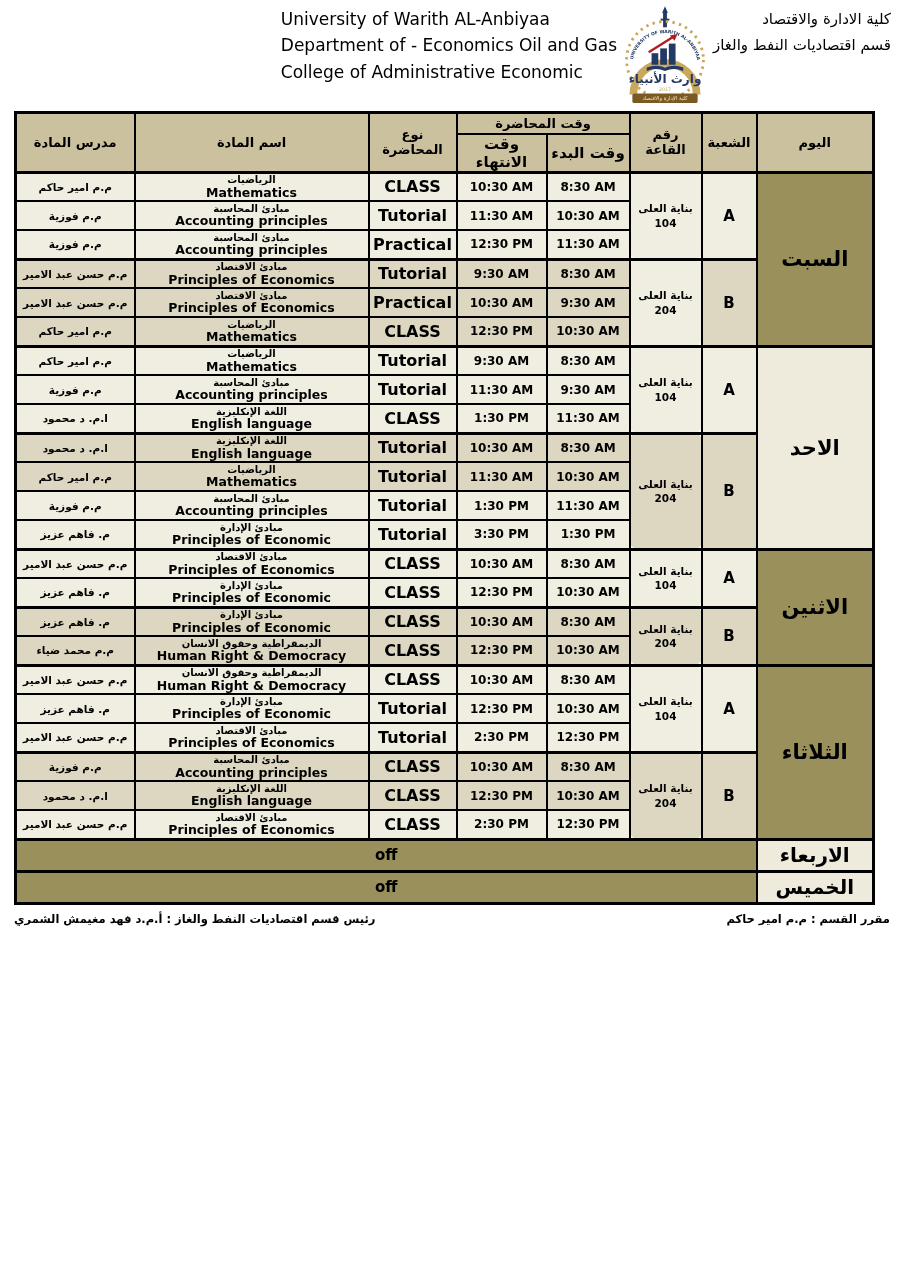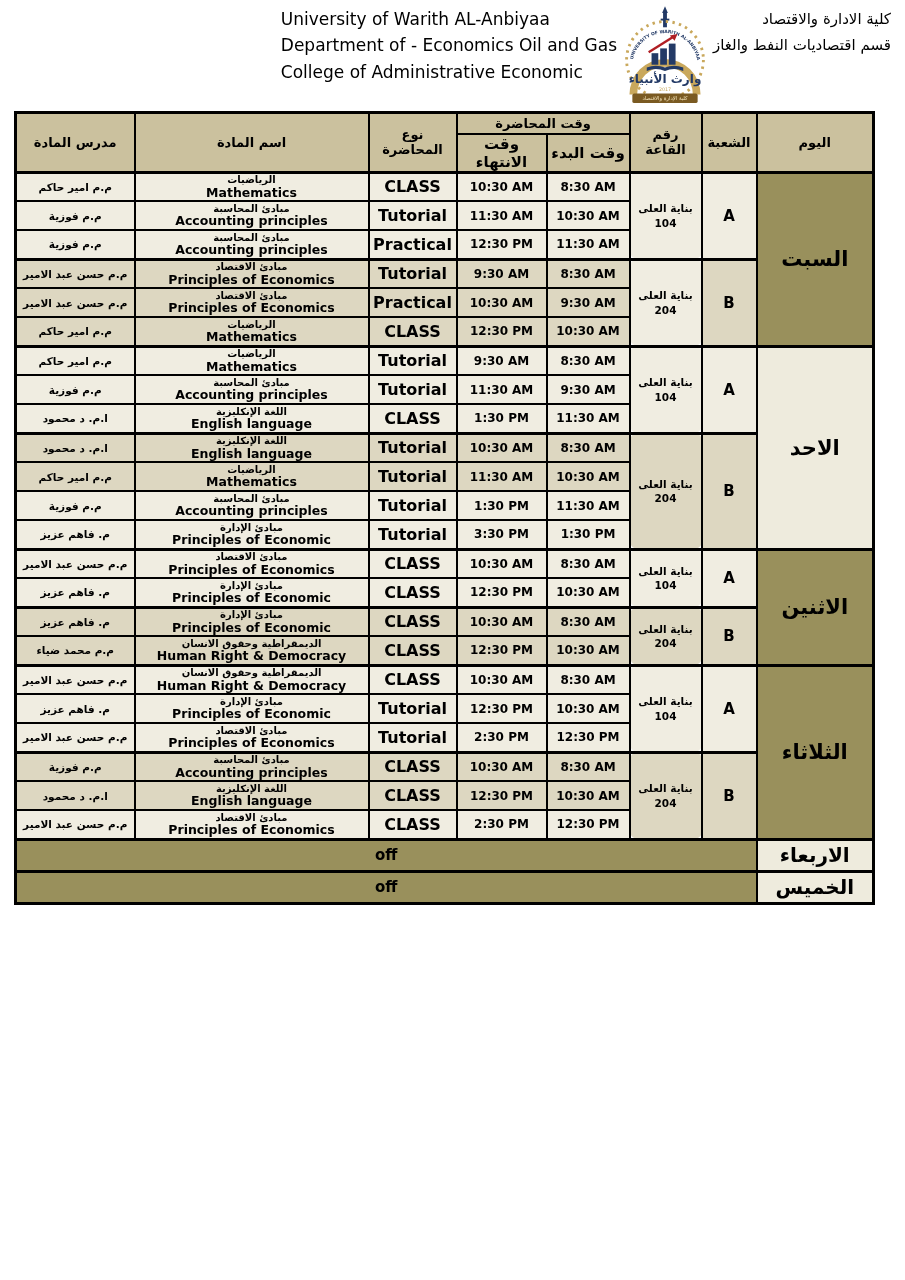--- a/index.html
+++ b/index.html
@@ -417,14 +417,18 @@
           <td class="off-band" colspan="7">off</td>
           <td class="off-day">الاربعاء</td>
         </tr>
         <tr class="day-start off-row">
           <td class="off-band" colspan="7">off</td>
           <td class="off-day">الخميس</td>
         </tr>
       </tbody>
   </table>
 
+  <div class="sig-footer">
+    <span>رئيس قسم اقتصاديات النفط والغاز :   أ.م.د فهد مغيمش الشمري</span>
+    <span>مقرر القسم : م.م امير حاكم</span>
+  </div>
 
 </div>
 
 </body></html>

